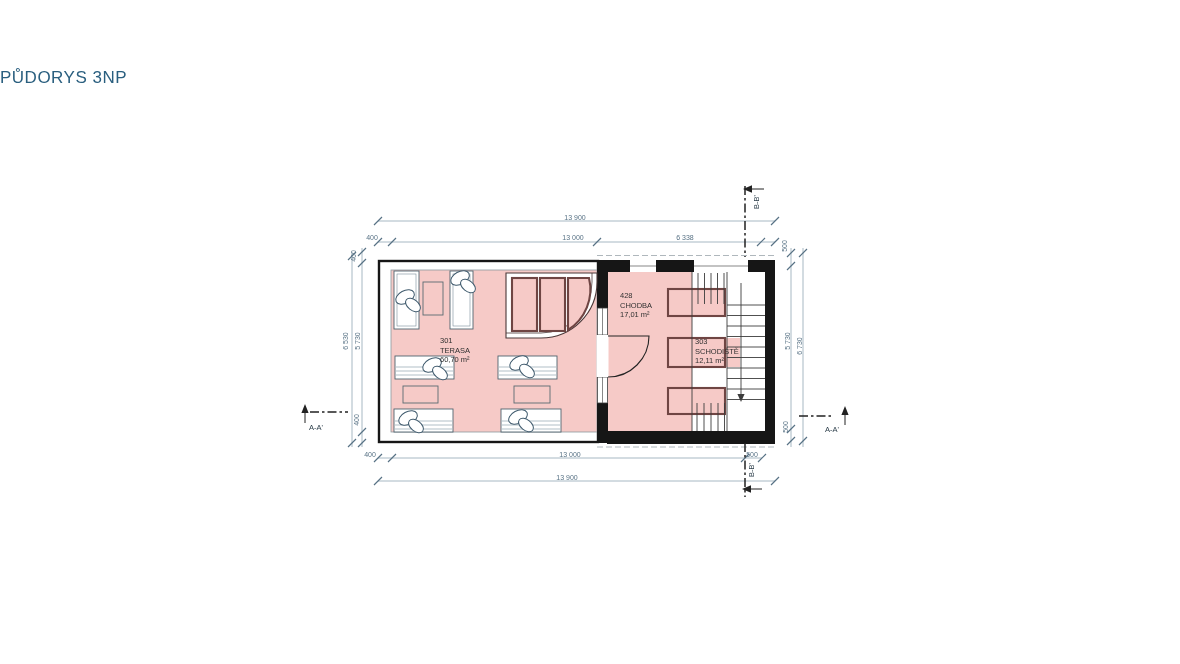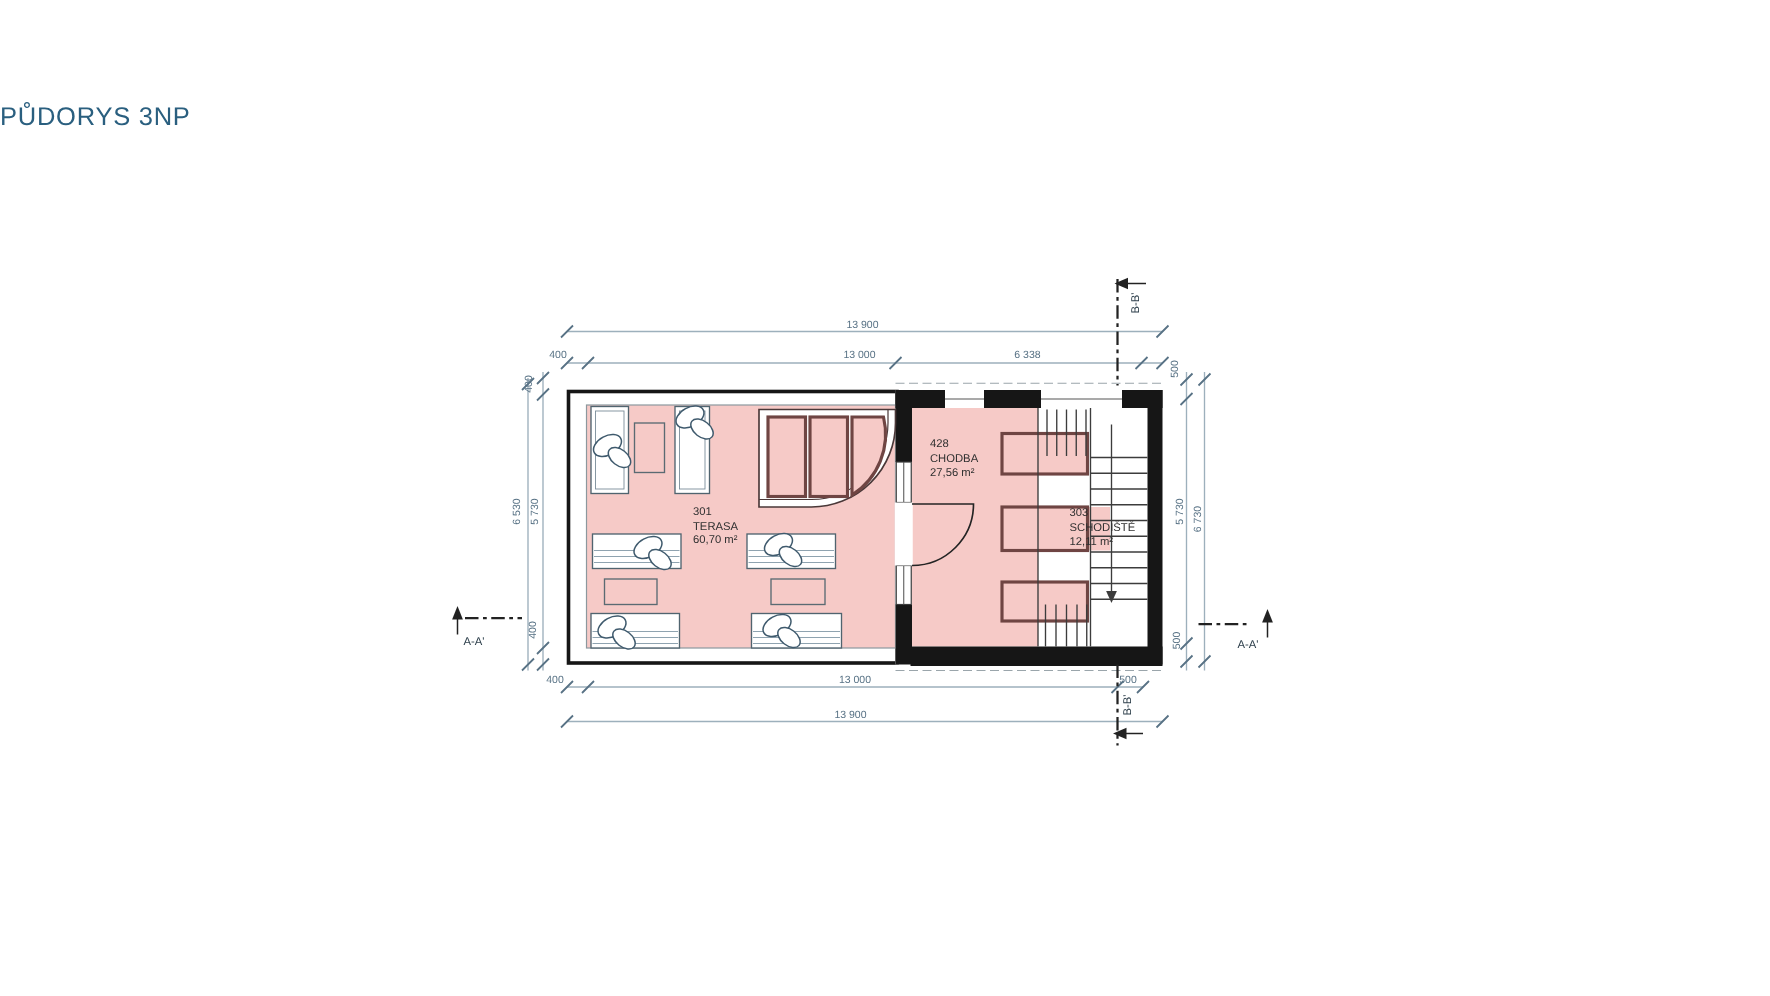--- a/index.html
+++ b/index.html
@@ -154,31 +154,31 @@
       <polygon points="742,489 751,485.2 751,492.8" class="arrh"></polygon>
       <line x1="310" y1="412" x2="348" y2="412" class="sec"></line>
       <line x1="305" y1="423" x2="305" y2="409" class="arr"></line>
       <polygon points="305,404 301.4,413 308.6,413" class="arrh"></polygon>
       <line x1="799" y1="416" x2="834" y2="416" class="sec"></line>
       <line x1="845" y1="425" x2="845" y2="411" class="arr"></line>
       <polygon points="845,406 841.4,415 848.6,415" class="arrh"></polygon>
     </g>
   </svg>
 
-  <div class="room" style="left:462px;top:336px">
+  <div class="room" style="left:440px;top:336px">
     <span>301</span>
     <span>TERASA</span>
     <span>60,70 m²</span>
   </div>
   <div class="room" style="left:620px;top:291px">
     <span>428</span>
     <span>CHODBA</span>
-    <span>27,56 m²</span>
+    <span>17,01 m²</span>
   </div>
-  <div class="room" style="left:713px;top:337px">
+  <div class="room" style="left:695px;top:337px">
     <span>303</span>
     <span>SCHODIŠTĚ</span>
     <span>12,11 m²</span>
   </div>
 
   <span class="dim" style="left:575px;top:217px">13 900</span>
   <span class="dim" style="left:372px;top:237px">400</span>
   <span class="dim" style="left:573px;top:237px">13 000</span>
   <span class="dim" style="left:685px;top:237px">6 338</span>
   <span class="dim" style="left:370px;top:454px">400</span>

